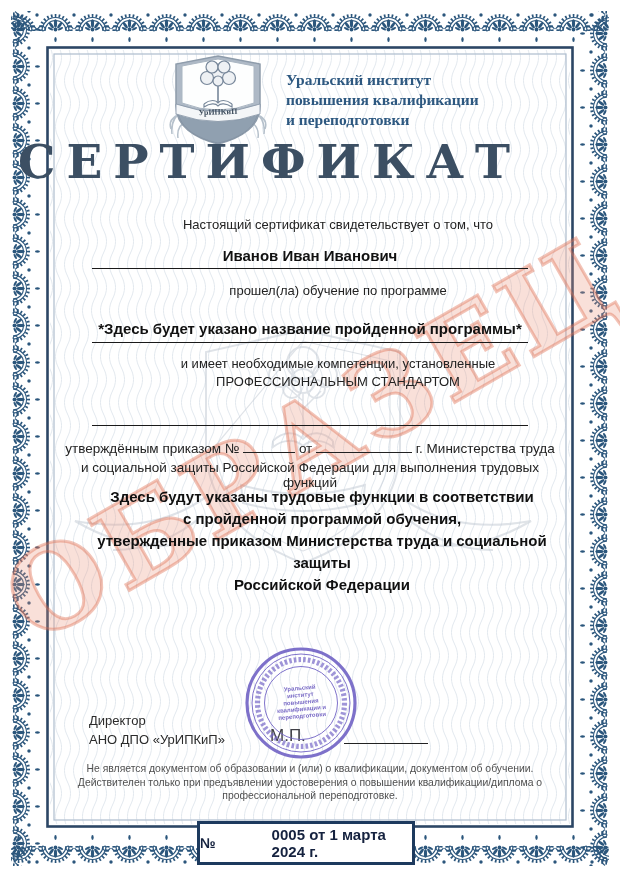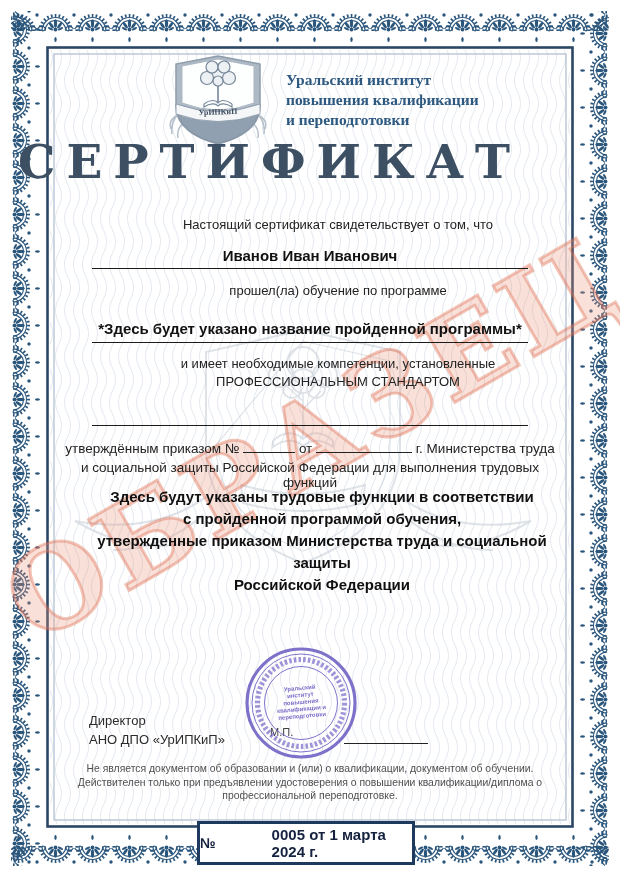--- a/index.html
+++ b/index.html
@@ -29,21 +29,21 @@
 
   
   .watermark{position:absolute;left:-30px;top:368px;width:680px;height:146px;z-index:2;
              text-align:center;font-family:"DejaVu Serif",serif;font-weight:bold;
              font-size:112px;letter-spacing:6px;line-height:146px;
              color:rgba(236,153,128,0.30);-webkit-text-stroke:3px rgba(222,108,78,0.40);
              transform:rotate(-30deg);}
 
   
   .director{position:absolute;left:89px;top:711px;font-size:13px;line-height:19px;color:#2b2b2b;}
-  .mp{position:absolute;left:270px;top:726px;font-size:11px;color:#3f3f46;}
+  .mp{position:absolute;left:270px;top:726px;font-size:17px;color:#3f3f46;}
   .sig-line{position:absolute;left:344px;top:743px;width:84px;border-top:1.6px solid #222;}
   .stamp{position:absolute;left:243px;top:645px;z-index:3;filter:blur(0.3px);opacity:0.92;}
 
   
   .disclaimer{position:absolute;left:70px;top:762px;width:480px;text-align:center;
               font-size:10.4px;line-height:13.5px;color:#4f4f4f;}
   .num-box{position:absolute;left:197px;top:821px;width:218px;height:44px;z-index:4;
            background:#ffffff;border:3px solid #1d3a5e;box-sizing:border-box;
            display:flex;align-items:center;justify-content:center;gap:20px;
            font-weight:bold;color:#15223f;}

